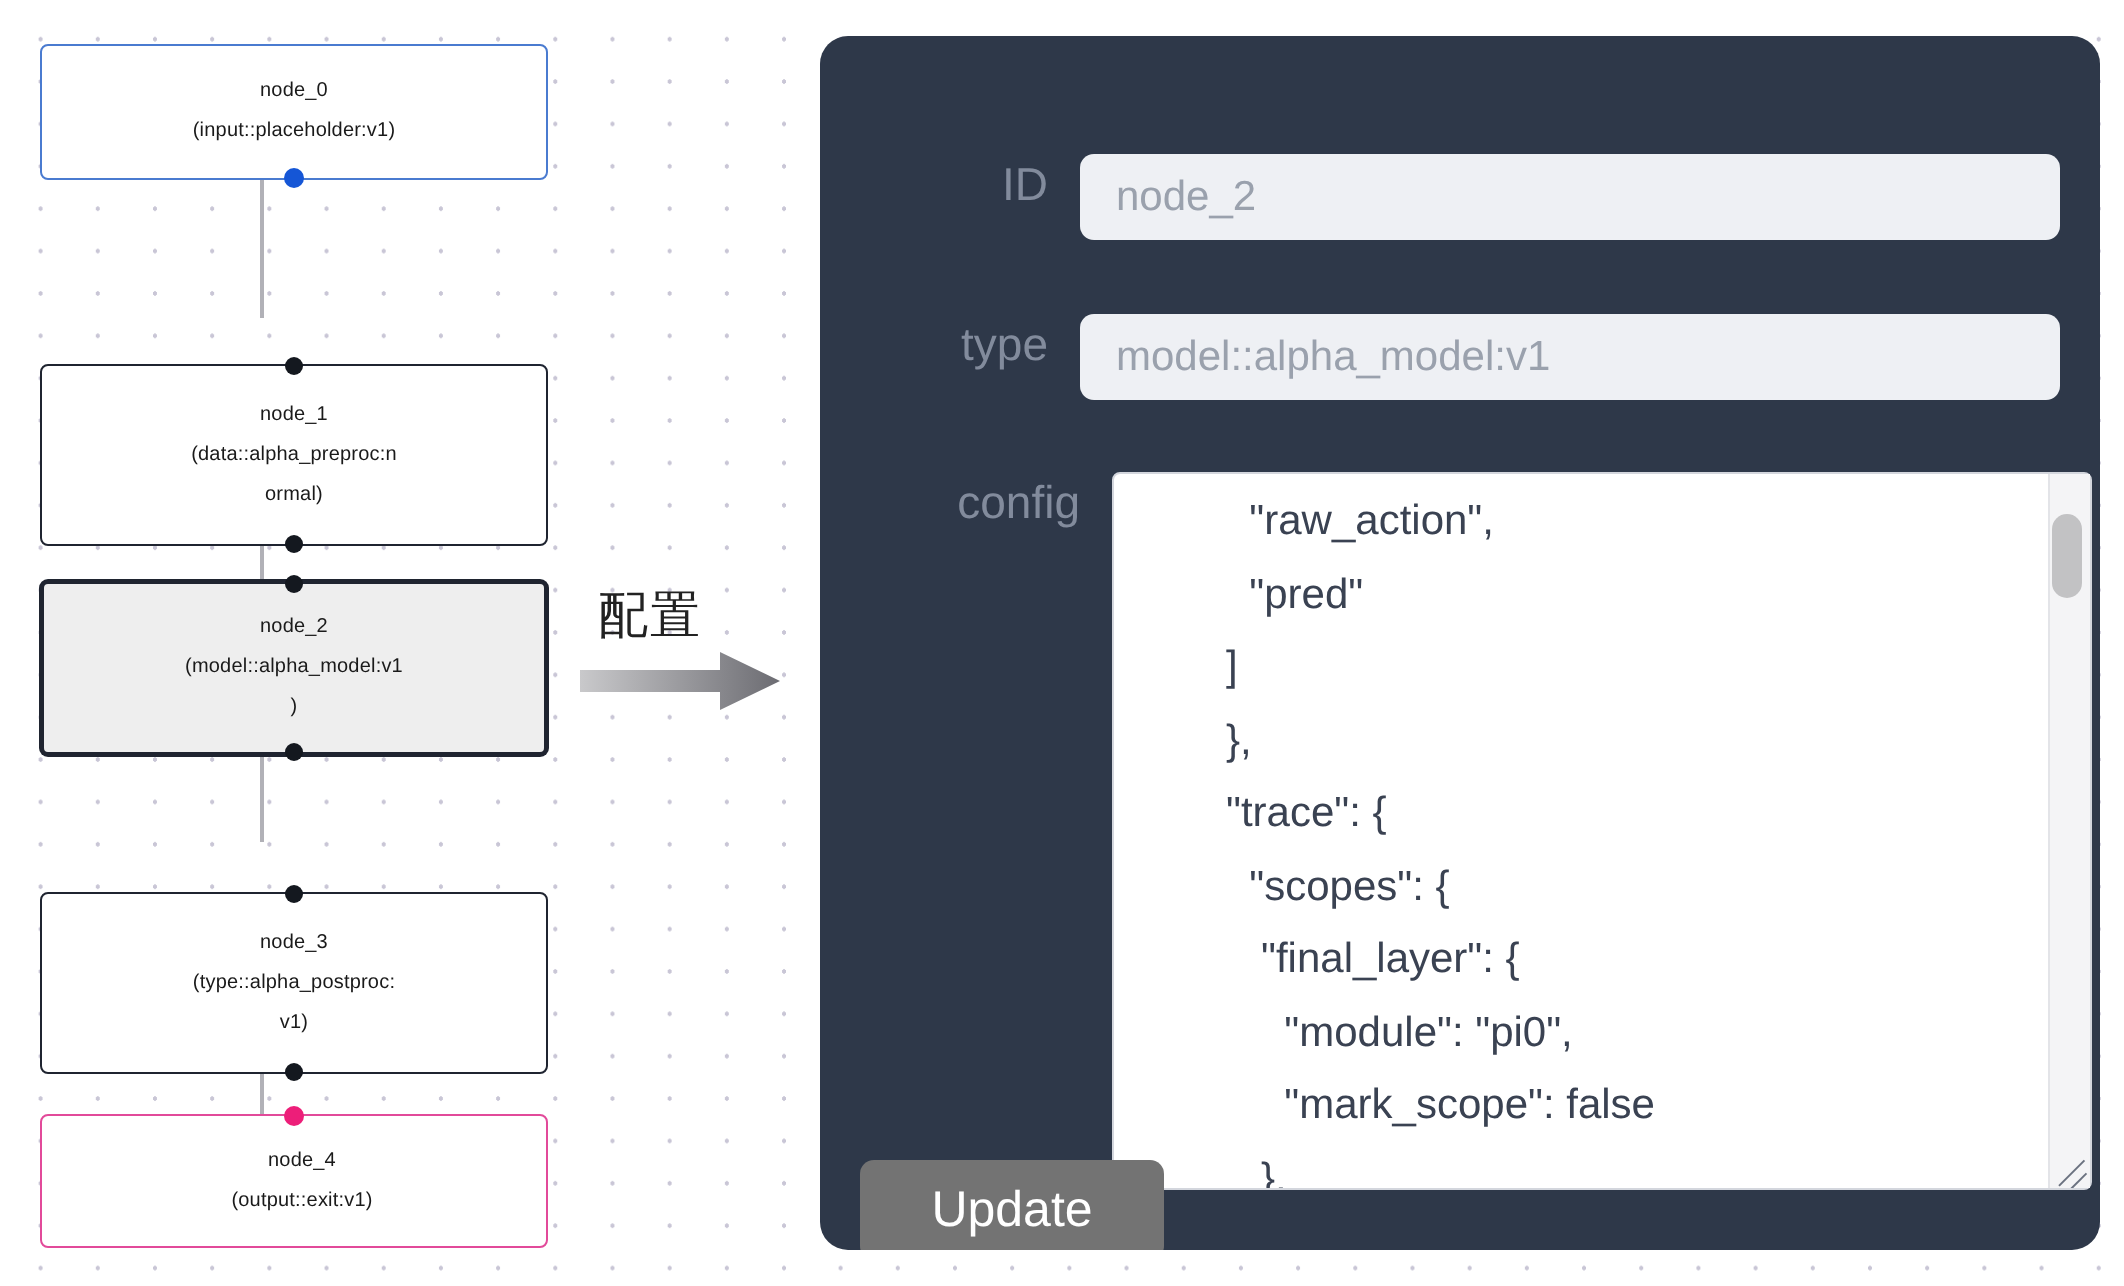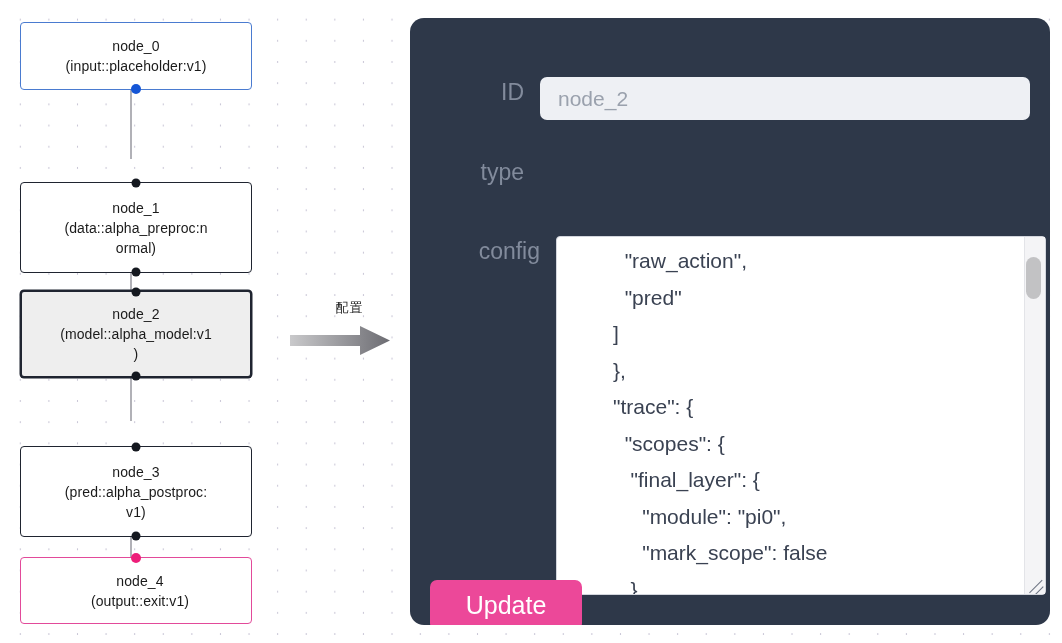--- a/index.html
+++ b/index.html
@@ -36,28 +36,28 @@
     width: 662px; height: 643px;
     background-color: #ffffff;
     background-image: radial-gradient(circle, #c9c6d6 1px, rgba(0,0,0,0) 1.1px);
     background-size: 28.6px 21.2px;
     background-position: 6px 9px;
   }
 
   
   .node {
     position: absolute;
-    width: 232px;
+    width: 254px;
     border-radius: 4px;
     background: #ffffff;
     display: flex;
     align-items: center;
     justify-content: center;
     text-align: center;
-    font-size: 14px;
+    font-size: 10px;
     line-height: 20px;
     color: #1a1a1a;
     letter-spacing: .1px;
     padding: 4px 8px;
     z-index: 3;
   }
   .node .node-text { display: block; white-space: pre-line; }
 
   .node.default   { border: 1.6px solid #1f2430; margin-top: 24px; }
   .node.input     { border: 1.6px solid #4a7bd0; }
@@ -89,23 +89,23 @@
   }
 
   
   #arrow-group {
     position: absolute;
     left: 290px; top: 296px;
     width: 110px; height: 70px;
     z-index: 4;
   }
   #arrow-label {
-    font-size: 13px;
+    font-size: 25px;
     color: #222222;
-    text-align: center;
+    text-align: left;
     padding-left: 9px;
     line-height: 24px;
     letter-spacing: 1px;
   }
 
   
   #config-panel {
     position: absolute;
     left: 410px; top: 18px;
     width: 640px; height: 607px;
@@ -198,21 +198,21 @@
     transform: rotate(-45deg);
     transform-origin: center;
   }
   .resize-grip:before { width: 18px; right: -1px; bottom: 7px; }
   .resize-grip:after  { width: 11px; right: -1px; bottom: 3px; }
 
   #update-button {
     position: absolute;
     left: 20px; top: 562px;
     width: 152px; height: 50px;
-    background: #ec4899;
+    background: #737373;
     border: none;
     border-radius: 7px;
     color: #ffffff;
     font-size: 25px;
     font-family: "Liberation Sans", sans-serif;
     text-align: center;
     line-height: 47px;
     cursor: pointer;
     padding: 0;
   }
@@ -248,21 +248,21 @@
     <div class="node selected" style="left:20px; top:290px; height:88px;">
       <span class="node-text">node_2
 (model::alpha_model:v1
 )</span>
       <span class="handle" style="top:0;"></span>
       <span class="handle" style="top:100%;"></span>
     </div>
 
     <div class="node default" style="left:20px; top:422px; height:91px;">
       <span class="node-text">node_3
-(pred::alpha_postproc:
+(type::alpha_postproc:
 v1)</span>
       <span class="handle" style="top:0;"></span>
       <span class="handle" style="top:100%;"></span>
     </div>
 
     <div class="node output" style="left:20px; top:557px; height:67px;padding-left:16px;">
       <span class="node-text">node_4
 (output::exit:v1)</span>
       <span class="handle pink" style="top:0;"></span>
     </div>
@@ -283,20 +283,21 @@
 
   <div id="config-panel">
 
     <div class="form-row" id="row-id">
       <div class="form-label">ID</div>
       <input class="text-input" type="text" value="node_2" style="">
     </div>
 
     <div class="form-row" id="row-type">
       <div class="form-label">type</div>
+      <input class="text-input" type="text" value="model::alpha_model:v1" style="">
     </div>
 
     <div class="form-row" id="row-config">
       <div class="form-label">config</div>
       <div class="config-textarea-wrap">
         <textarea class="config-textarea" style="">  "raw_action",
   "pred"
 ]
 },
 "trace": {

